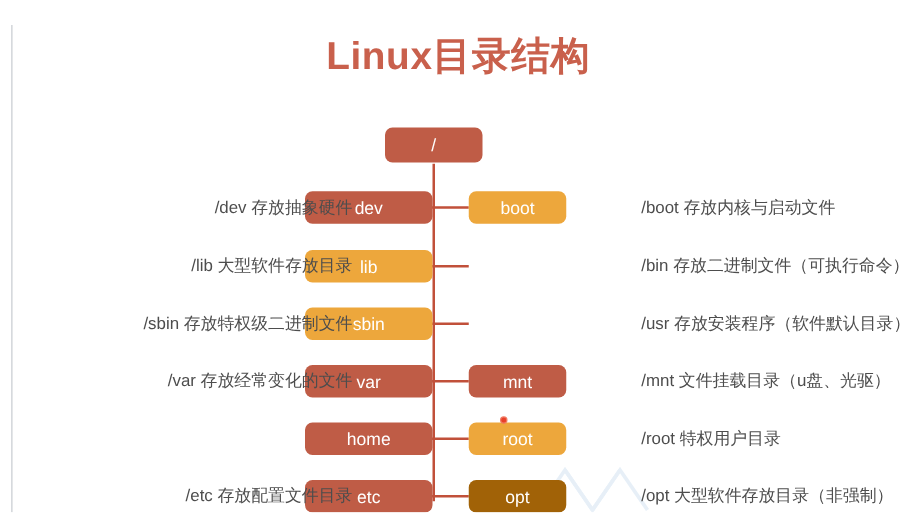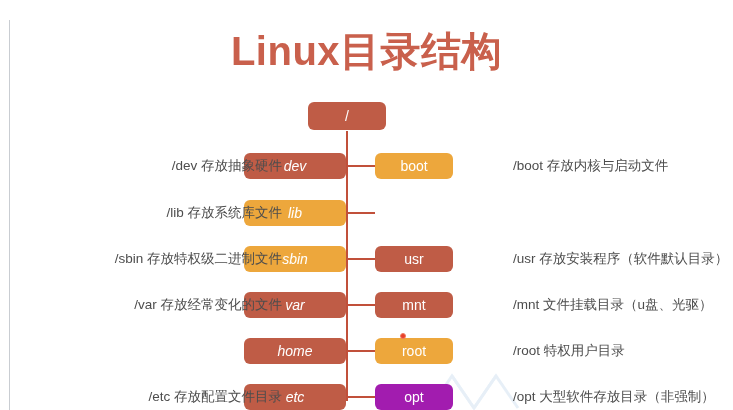--- a/index.html
+++ b/index.html
@@ -21,21 +21,21 @@
 
   
   .watermark{
     position:absolute;left:418px;top:362px;width:120px;height:48px;
     opacity:.35;pointer-events:none;
   }
 
   .title{
     position:absolute;left:0;top:24px;width:733px;
     text-align:center;
-    font-size:40px;font-weight:bold;
+    font-size:31px;font-weight:bold;
     color:#c9604c;
     letter-spacing:.5px;
     white-space:nowrap;
   }
 
   
   .tree{position:absolute;left:0;top:0;width:733px;height:410px;}
 
   .trunk{
     position:absolute;
@@ -54,21 +54,21 @@
     border-radius:6px;
     color:#ffffff;
     font-size:14px;
     display:flex;align-items:center;justify-content:center;
     box-sizing:border-box;
     white-space:nowrap;
   }
   .node.root-node{
     width:78px;height:28px;font-size:14px;
   }
-  .node.left-node{width:102px;font-style:italic;}
+  .node.left-node{width:102px;}
   .node.right-node{width:78px;}
 
   .desc{
     position:absolute;
     font-size:13.5px;
     color:#4d4d4d;
     white-space:nowrap;
     height:26px;
     display:flex;align-items:center;padding-left:48px;
   }
@@ -105,21 +105,21 @@
     <div class="trunk"></div>
 
     <div class="node root-node" style="left:308px;top:102px;background:#bf5c46;">/</div>
 
     <div class="branch" style="left:322px;top:165px;width:25px;"></div>
     <div class="node left-node" style="left:244px;top:153px;background:#bf5c46;">dev</div>
     <div class="desc left-desc" style="left:0px;top:153px;width:234px;">/dev 存放抽象硬件</div>
 
     <div class="branch" style="left:322px;top:212px;width:25px;"></div>
     <div class="node left-node" style="left:244px;top:200px;background:#eda73c;">lib</div>
-    <div class="desc left-desc" style="left:0px;top:200px;width:234px;">/lib 存放系统库文件</div>
+    <div class="desc left-desc" style="left:0px;top:200px;width:234px;">/lib 大型软件存放目录</div>
 
     <div class="branch" style="left:322px;top:258px;width:25px;"></div>
     <div class="node left-node" style="left:244px;top:246px;background:#eda73c;">sbin</div>
     <div class="desc left-desc" style="left:0px;top:246px;width:234px;">/sbin 存放特权级二进制文件</div>
 
     <div class="branch" style="left:322px;top:304px;width:25px;"></div>
     <div class="node left-node" style="left:244px;top:292px;background:#bf5c46;">var</div>
     <div class="desc left-desc" style="left:0px;top:292px;width:234px;">/var 存放经常变化的文件</div>
 
     <div class="branch" style="left:322px;top:350px;width:25px;"></div>
@@ -127,32 +127,32 @@
 
     <div class="branch" style="left:322px;top:396px;width:25px;"></div>
     <div class="node left-node" style="left:244px;top:384px;background:#bf5c46;">etc</div>
     <div class="desc left-desc" style="left:0px;top:384px;width:234px;">/etc 存放配置文件目录</div>
 
     <div class="branch" style="left:347px;top:165px;width:28px;"></div>
     <div class="node right-node" style="left:375px;top:153px;background:#eda73c;">boot</div>
     <div class="desc right-desc" style="left:465px;top:153px;">/boot 存放内核与启动文件</div>
 
     <div class="branch" style="left:347px;top:212px;width:28px;"></div>
+    <div class="desc right-desc" style="left:465px;top:200px;">/bin 存放二进制文件（可执行命令）</div>
 
     <div class="branch" style="left:347px;top:258px;width:28px;"></div>
-    <div class="node right-node" style="left:375px;top:246px;background:#bf5c46;">usr</div>
     <div class="desc right-desc" style="left:465px;top:246px;">/usr 存放安装程序（软件默认目录）</div>
 
     <div class="branch" style="left:347px;top:304px;width:28px;"></div>
     <div class="node right-node" style="left:375px;top:292px;background:#bf5c46;">mnt</div>
     <div class="desc right-desc" style="left:465px;top:292px;">/mnt 文件挂载目录（u盘、光驱）</div>
 
     <div class="branch" style="left:347px;top:350px;width:28px;"></div>
     <div class="node right-node" style="left:375px;top:338px;background:#eda73c;">root</div>
     <div class="cursor-dot" style="left:400px;top:333px;"></div>
     <div class="desc right-desc" style="left:465px;top:338px;">/root 特权用户目录</div>
 
     <div class="branch" style="left:347px;top:396px;width:28px;"></div>
-    <div class="node right-node" style="left:375px;top:384px;background:#a21caf;">opt</div>
+    <div class="node right-node" style="left:375px;top:384px;background:#a16207;">opt</div>
     <div class="desc right-desc" style="left:465px;top:384px;">/opt 大型软件存放目录（非强制）</div>
 
   </div>
 </div>
 
 </body></html>

